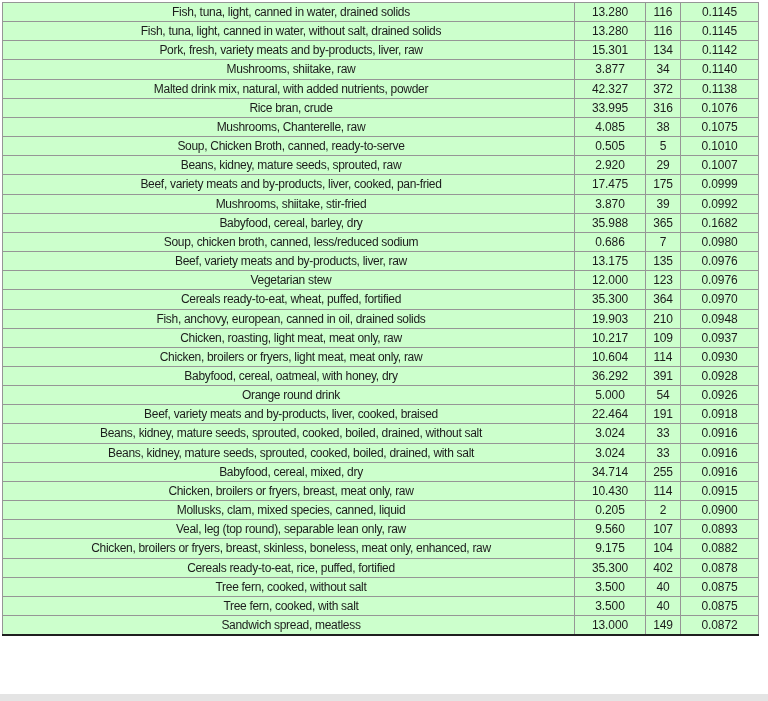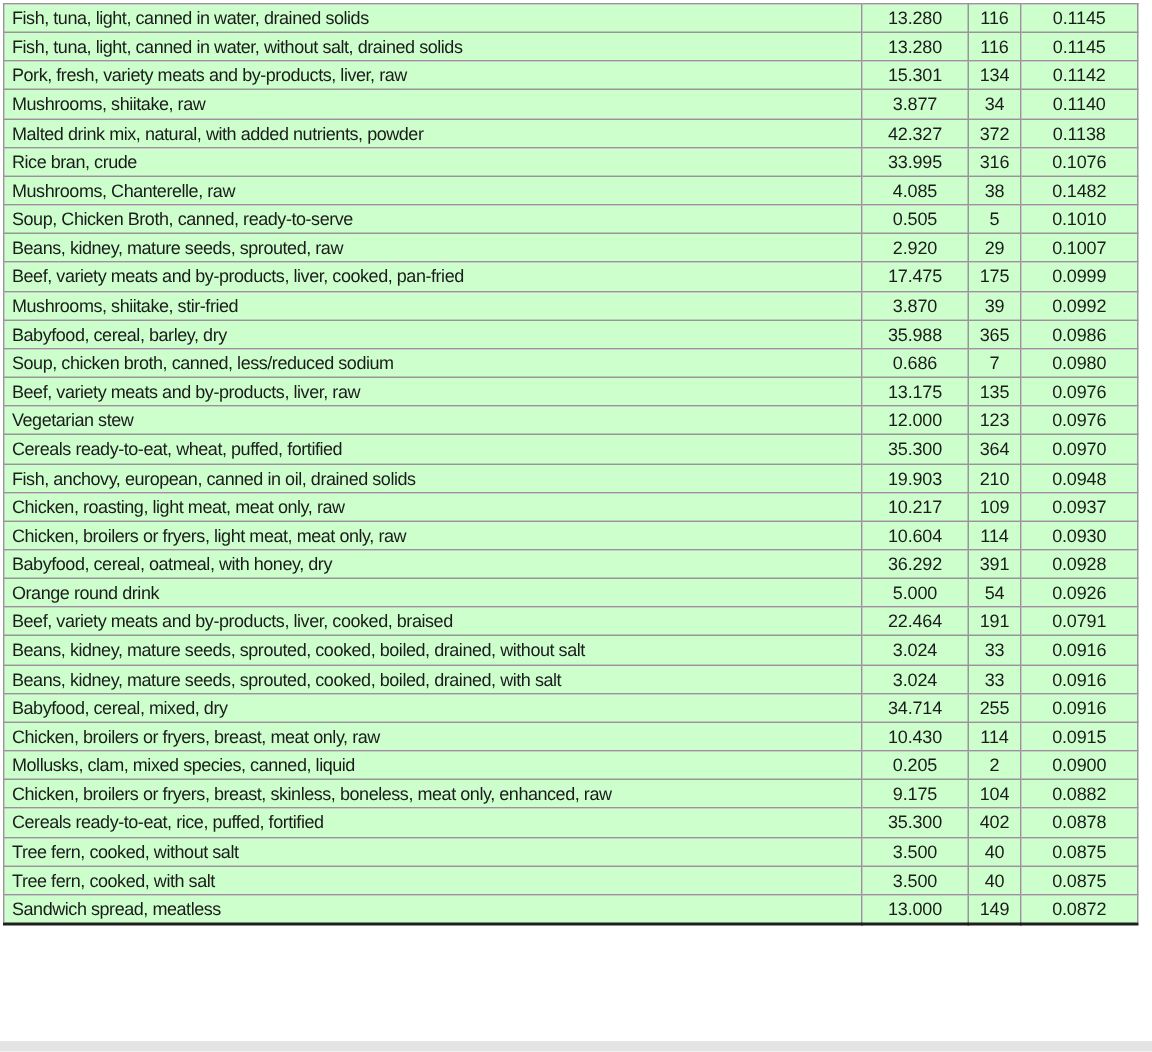--- a/index.html
+++ b/index.html
@@ -42,21 +42,21 @@
     padding: 0;
     font-size: 12px;
     line-height: 18.15px;
     color: var(--text);
     white-space: nowrap;
     overflow: hidden;
     letter-spacing: -0.3px;
     font-stretch: condensed;
   }
   td.name {
-    text-align: left;
+    text-align: center;
     padding-left: 5px;
   }
   td.num {
     text-align: center;
     letter-spacing: -0.1px;
   }
   .bottom-strip {
     position: absolute;
     left: 0;
     top: 694px;
@@ -117,21 +117,21 @@
     <td class="name">Rice bran, crude</td>
     <td class="num">33.995</td>
     <td class="num">316</td>
     <td class="num">0.1076</td>
   </tr>
 
   <tr>
     <td class="name">Mushrooms, Chanterelle, raw</td>
     <td class="num">4.085</td>
     <td class="num">38</td>
-    <td class="num">0.1482</td>
+    <td class="num">0.1075</td>
   </tr>
 
 
   <tr>
     <td class="name">Soup, Chicken Broth, canned, ready-to-serve</td>
     <td class="num">0.505</td>
     <td class="num">5</td>
     <td class="num">0.1010</td>
   </tr>
 
@@ -153,21 +153,21 @@
     <td class="name">Mushrooms, shiitake, stir-fried</td>
     <td class="num">3.870</td>
     <td class="num">39</td>
     <td class="num">0.0992</td>
   </tr>
 
   <tr>
     <td class="name">Babyfood, cereal, barley, dry</td>
     <td class="num">35.988</td>
     <td class="num">365</td>
-    <td class="num">0.0986</td>
+    <td class="num">0.1682</td>
   </tr>
 
   <tr>
     <td class="name">Soup, chicken broth, canned, less/reduced sodium</td>
     <td class="num">0.686</td>
     <td class="num">7</td>
     <td class="num">0.0980</td>
   </tr>
 
   <tr>
@@ -224,21 +224,21 @@
     <td class="name">Orange round drink</td>
     <td class="num">5.000</td>
     <td class="num">54</td>
     <td class="num">0.0926</td>
   </tr>
 
   <tr>
     <td class="name">Beef, variety meats and by-products, liver, cooked, braised</td>
     <td class="num">22.464</td>
     <td class="num">191</td>
-    <td class="num">0.0791</td>
+    <td class="num">0.0918</td>
   </tr>
 
   <tr>
     <td class="name">Beans, kidney, mature seeds, sprouted, cooked, boiled, drained, without salt</td>
     <td class="num">3.024</td>
     <td class="num">33</td>
     <td class="num">0.0916</td>
   </tr>
 
   <tr>
@@ -262,20 +262,26 @@
     <td class="num">0.0915</td>
   </tr>
 
   <tr>
     <td class="name">Mollusks, clam, mixed species, canned, liquid</td>
     <td class="num">0.205</td>
     <td class="num">2</td>
     <td class="num">0.0900</td>
   </tr>
 
+  <tr>
+    <td class="name">Veal, leg (top round), separable lean only, raw</td>
+    <td class="num">9.560</td>
+    <td class="num">107</td>
+    <td class="num">0.0893</td>
+  </tr>
 
   <tr>
     <td class="name">Chicken, broilers or fryers, breast, skinless, boneless, meat only, enhanced, raw</td>
     <td class="num">9.175</td>
     <td class="num">104</td>
     <td class="num">0.0882</td>
   </tr>
 
   <tr>
     <td class="name">Cereals ready-to-eat, rice, puffed, fortified</td>

